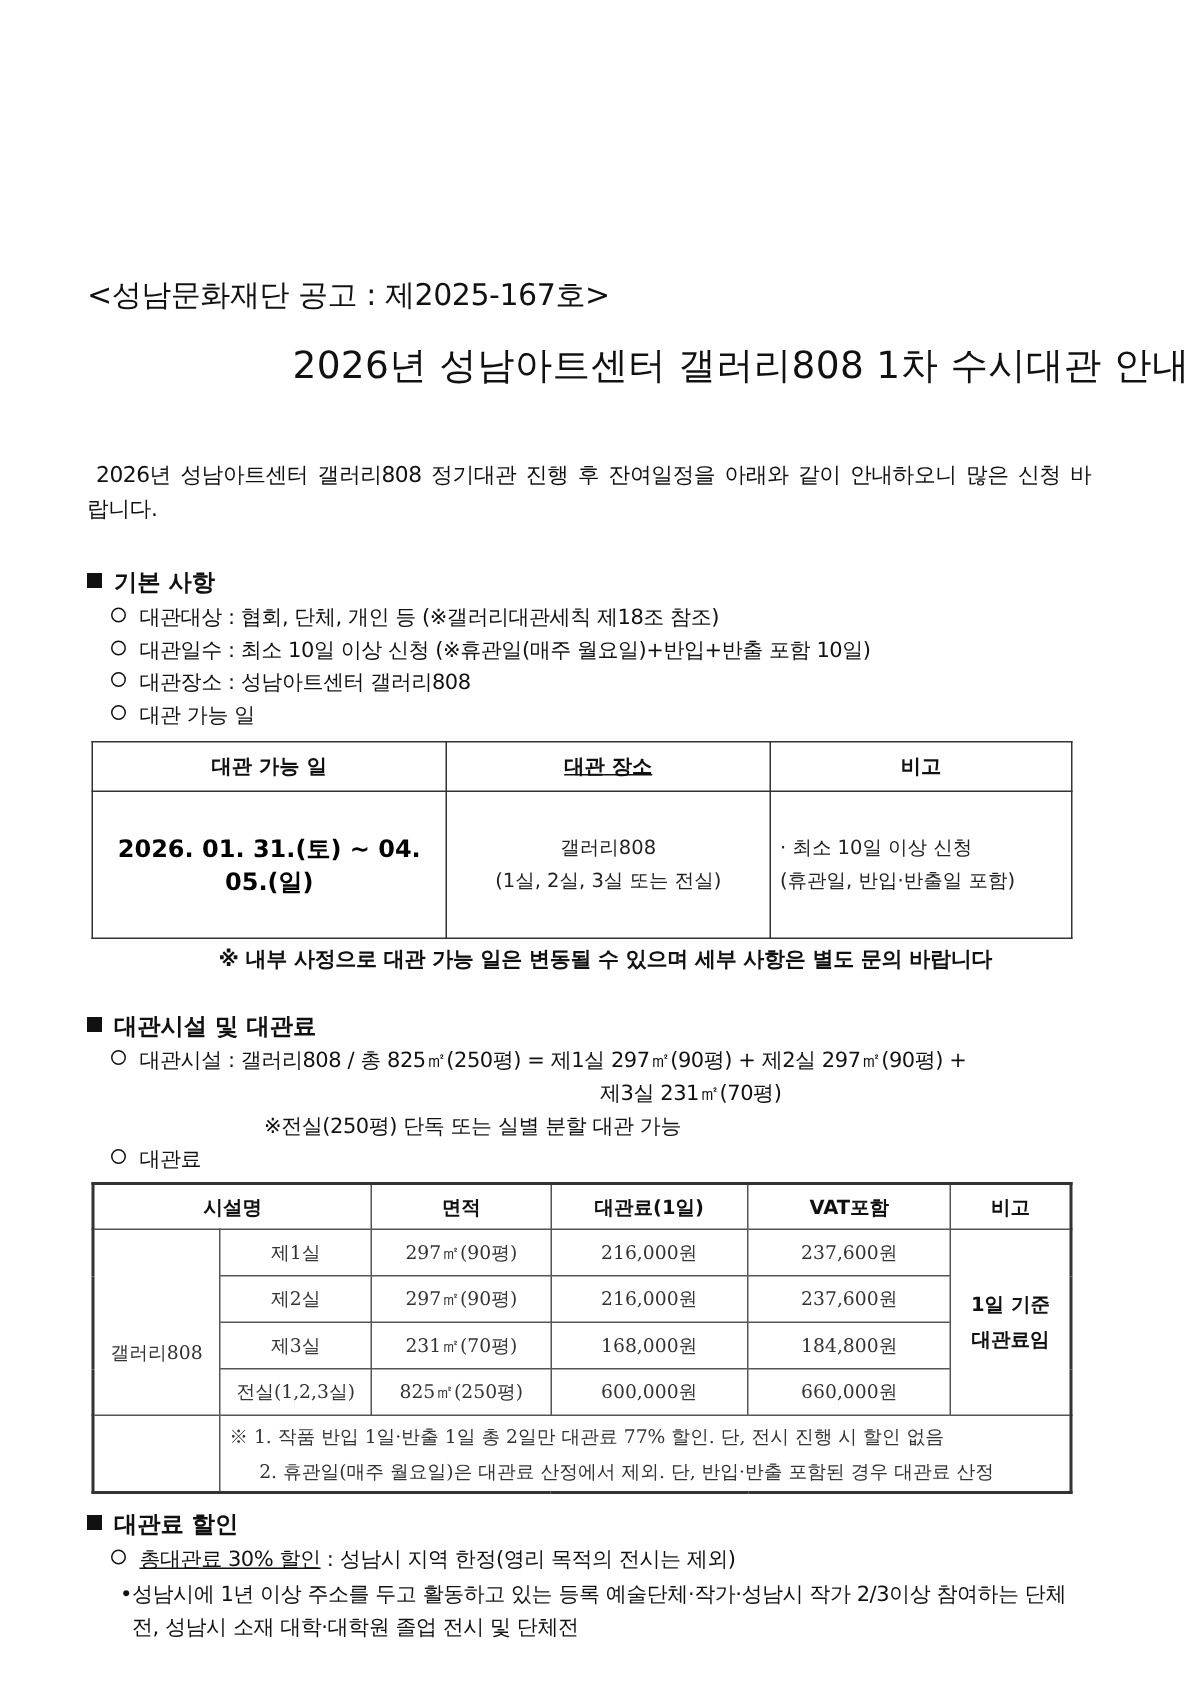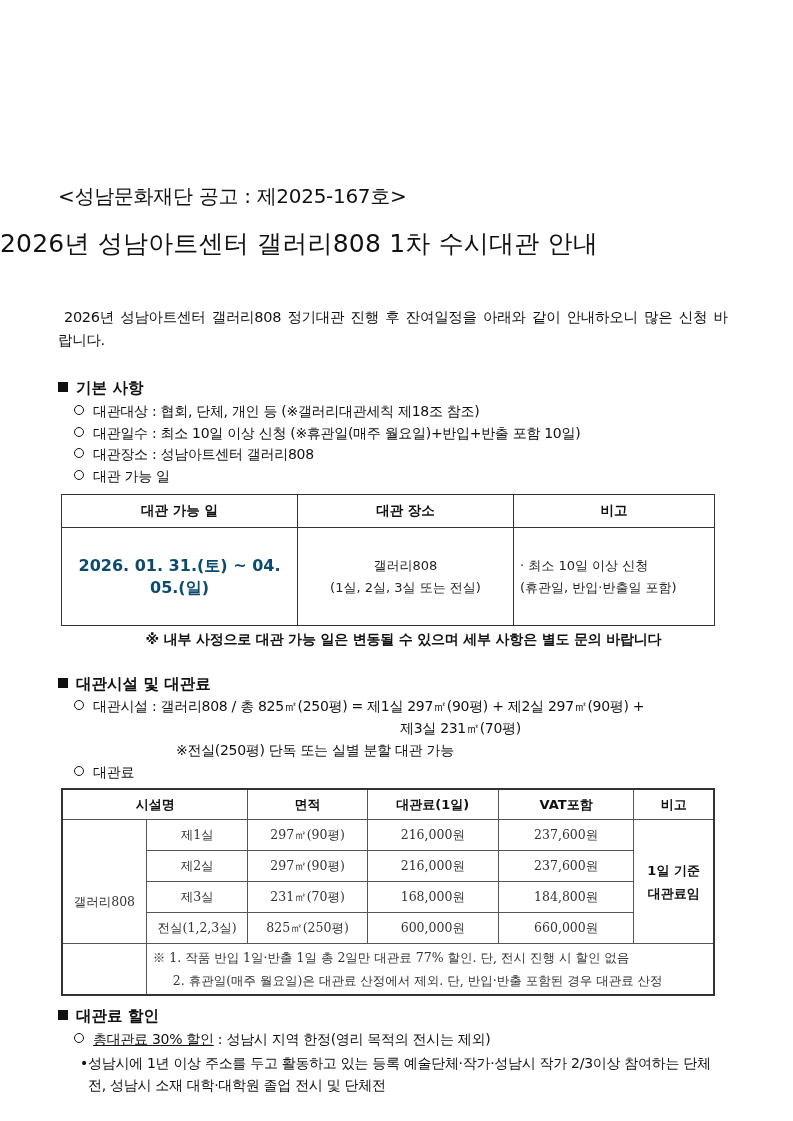--- a/index.html
+++ b/index.html
@@ -1,30 +1,30 @@
 <!DOCTYPE html>
 <html><head>
 <meta charset="utf-8">
 <style>
   html, body { margin: 0; padding: 0; background: #ffffff; }
   body { width: 793px; height: 1121px; position: relative; color: #111; font-family: "DejaVu Sans", sans-serif; overflow: hidden; }
   .abs { position: absolute; white-space: nowrap; }
   .notice-no { left: 58px; top: 183px; font-size: 20px; letter-spacing: -0.3px; }
-  .title { left: 0; width: 793px; top: 227px; text-align: left; font-size: 25px; letter-spacing: 0.2px; }
+  .title { left: 0; width: 793px; top: 227px; text-align: right; font-size: 25px; letter-spacing: 0.2px; }
   .intro { left: 58px; top: 306px; width: 680px; font-size: 14.5px; line-height: 23px; white-space: normal; text-indent: 6px; letter-spacing: -0.3px; word-spacing: 2px; }
   .section-h { left: 58px; font-size: 15.5px; font-weight: bold; }
   .section-h .sq { display: inline-block; width: 10px; height: 10px; background: #111; margin-right: 8px; vertical-align: 1px; }
   .bullet { left: 74px; font-size: 14px; letter-spacing: -0.3px; }
   .bullet .circ { display: inline-block; width: 8px; height: 8px; border: 1.5px solid #111; border-radius: 50%; margin-right: 9px; vertical-align: 1px; }
   table { border-collapse: collapse; position: absolute; }
   .t1 { left: 61px; top: 494px; width: 654px; }
   .t1 td, .t1 th { border: 1.2px solid #333; text-align: center; }
   .t1 th { height: 30px; font-size: 13.5px; font-weight: bold; }
   .t1 td { height: 95px; font-size: 13px; line-height: 22px; color: #222; }
-  .t1 .date { font-size: 16px; font-weight: bold; color: #0c4a6e; }
+  .t1 .date { font-size: 16px; font-weight: bold; color: #000000; }
   .t1 .note-cell { text-align: left; padding-left: 6px; }
   .t1-note { left: 7px; width: 793px; top: 631px; text-align: center; font-size: 14px; font-weight: bold; letter-spacing: -0.2px; }
   .t2 { left: 61px; top: 788px; width: 654px; font-family: "DejaVu Serif", serif; }
   .t2 td, .t2 th { border: 1px solid #555; text-align: center; font-size: 12.5px; color: #333; }
   .t2 { border: 2px solid #333; }
   .t2 th { height: 27px; font-weight: bold; color: #111; font-family: "DejaVu Sans", sans-serif; font-size: 13px; }
   .t2 td { height: 28px; }
   .t2 .remark { font-family: "DejaVu Sans", sans-serif; font-weight: bold; color: #111; font-size: 13px; line-height: 23px; }
   .t2 .foot { text-align: left; padding: 2px 6px; line-height: 23px; height: auto; font-size: 12.5px; }
   .underline { text-decoration: underline; }
@@ -42,21 +42,21 @@
 </div>
 <div class="abs bullet" style="top:403px;"><span class="circ"></span><span>대관대상 : 협회, 단체, 개인 등 (※갤러리대관세칙 제18조 참조)</span></div>
 <div class="abs bullet" style="top:425px;"><span class="circ"></span><span>대관일수 : 최소 10일 이상 신청 (※휴관일(매주 월요일)+반입+반출 포함 10일)</span></div>
 <div class="abs bullet" style="top:446px;"><span class="circ"></span><span>대관장소 : 성남아트센터 갤러리808</span></div>
 <div class="abs bullet" style="top:468px;"><span class="circ"></span><span>대관 가능 일</span></div>
 
 <table class="t1">
   <tbody>
       <tr>
     <th style="width:233px;">대관 가능 일</th>
-    <th style="width:213px;">대관 장소</th>
+    <th style="width:213px;text-decoration:underline;">대관 장소</th>
     <th>비고</th>
   </tr>
   <tr>
     <td class="date">2026. 01. 31.(토) ~ 04. 05.(일)</td>
     <td>
       <div>갤러리808</div>
       <div>(1실, 2실, 3실 또는 전실)</div>
     </td>
     <td class="note-cell">
       <div>· 최소 10일 이상 신청</div>

